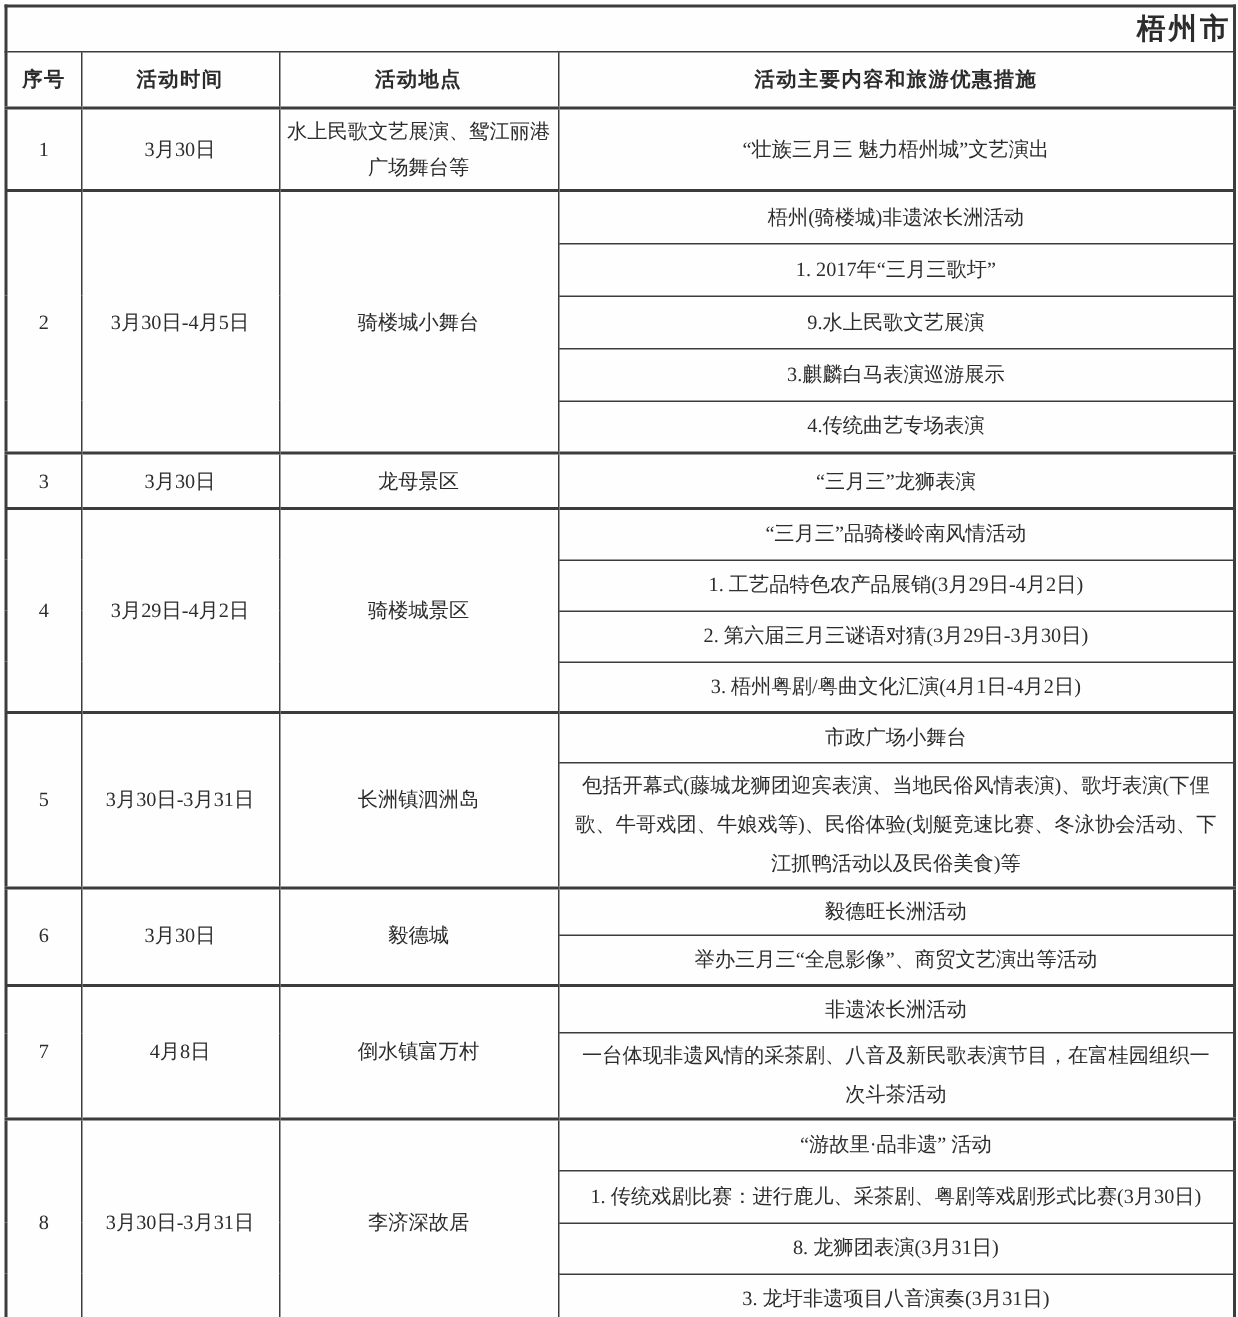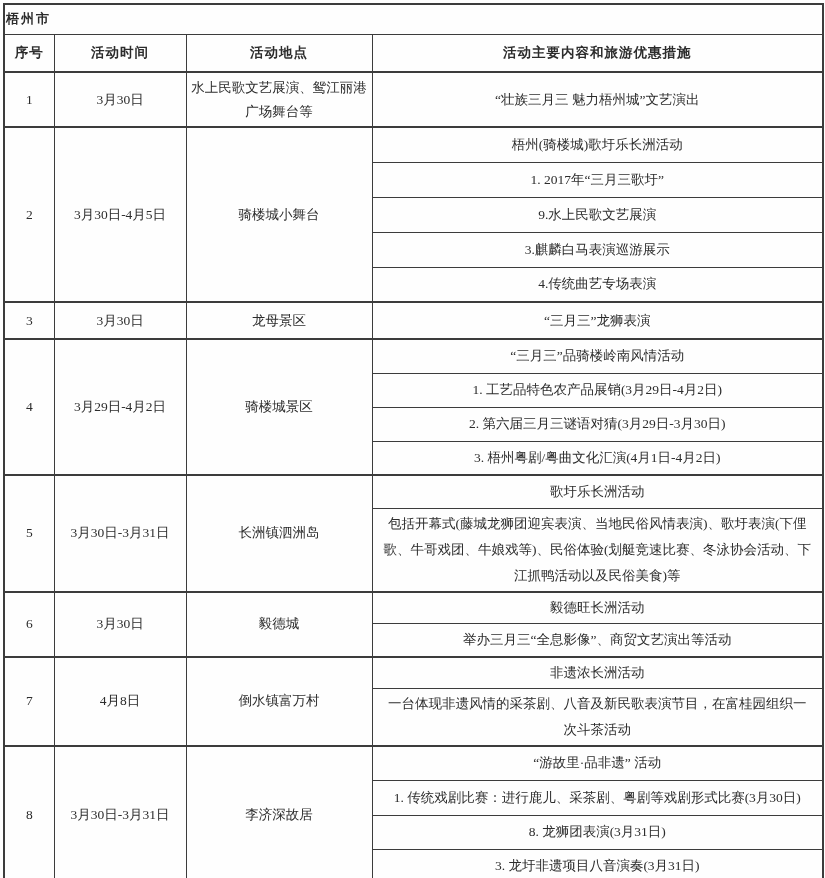--- a/index.html
+++ b/index.html
@@ -16,23 +16,23 @@
     border:2px solid #3c3c3c;
   }
   td,th{
     border:1px solid #3c3c3c;
     font-size:13.5px;
     vertical-align:middle;
     overflow:hidden;
     box-sizing:border-box;
   }
   .title-cell{
-    text-align:left;
+    text-align:right;
     font-weight:bold;
-    font-size:13px;
+    font-size:19px;
     letter-spacing:2px;
     height:30px;
   }
   th{
     font-weight:bold;
     font-size:13.5px;
     border-bottom-width:2px;
     letter-spacing:1px;
   }
   .c-no,.c-time,.c-place{text-align:center;padding:2px 4px;line-height:24px;}
@@ -66,21 +66,21 @@
       <td class="c-no">1</td>
       <td class="c-time">3月30日</td>
       <td class="c-place">水上民歌文艺展演、鸳江丽港广场舞台等</td>
       <td class="c-item">“壮族三月三 魅力梧州城”文艺演出</td>
     </tr>
 
     <tr class="gstart" style="height:35px">
       <td class="c-no" rowspan="5">2</td>
       <td class="c-time" rowspan="5">3月30日-4月5日</td>
       <td class="c-place" rowspan="5">骑楼城小舞台</td>
-      <td class="c-item">梧州(骑楼城)歌圩乐长洲活动</td>
+      <td class="c-item">梧州(骑楼城)非遗浓长洲活动</td>
     </tr>
     <tr style="height:35px">
           <td class="c-item">1. 2017年“三月三歌圩”</td>
         </tr>
     <tr style="height:35px">
           <td class="c-item">9.水上民歌文艺展演</td>
         </tr>
     <tr style="height:35px">
           <td class="c-item">3.麒麟白马表演巡游展示</td>
         </tr>
@@ -108,21 +108,21 @@
           <td class="c-item">2. 第六届三月三谜语对猜(3月29日-3月30日)</td>
         </tr>
     <tr style="height:34px">
           <td class="c-item">3. 梧州粤剧/粤曲文化汇演(4月1日-4月2日)</td>
         </tr>
 
     <tr class="gstart" style="height:33px">
       <td class="c-no" rowspan="2">5</td>
       <td class="c-time" rowspan="2">3月30日-3月31日</td>
       <td class="c-place" rowspan="2">长洲镇泗洲岛</td>
-      <td class="c-item">歌圩乐长洲活动</td>
+      <td class="c-item">市政广场小舞台</td>
     </tr>
     <tr style="height:77px">
           <td class="c-item">包括开幕式(藤城龙狮团迎宾表演、当地民俗风情表演)、歌圩表演(下俚歌、牛哥戏团、牛娘戏等)、民俗体验(划艇竞速比赛、冬泳协会活动、下江抓鸭活动以及民俗美食)等</td>
         </tr>
 
     <tr class="gstart" style="height:32px">
       <td class="c-no" rowspan="2">6</td>
       <td class="c-time" rowspan="2">3月30日</td>
       <td class="c-place" rowspan="2">毅德城</td>
       <td class="c-item">毅德旺长洲活动</td>

